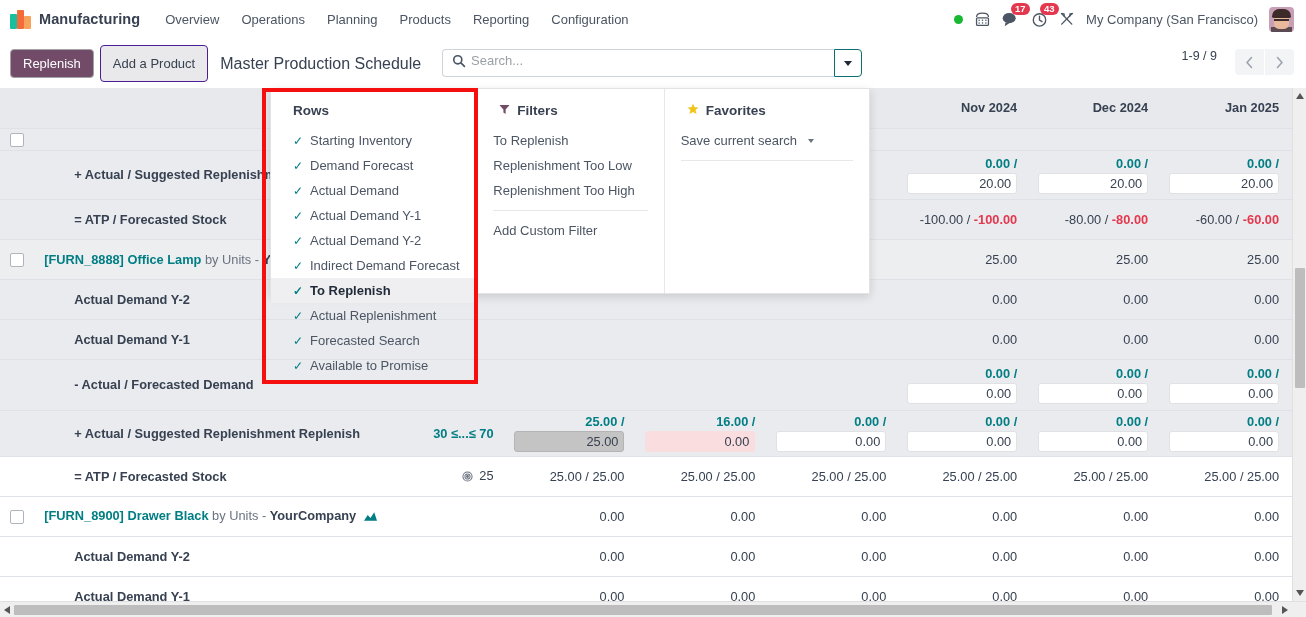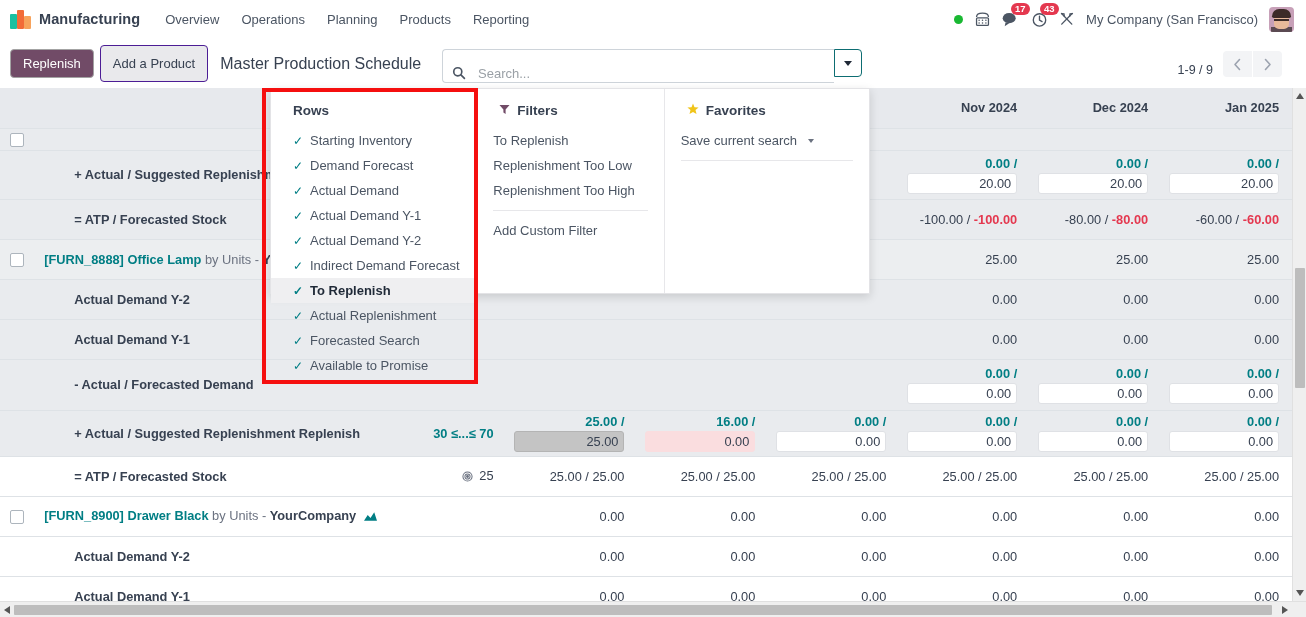--- a/index.html
+++ b/index.html
@@ -66,39 +66,39 @@
     margin-left: 6px; white-space: nowrap;
   }
   .view-title { font-size: 16px; color: #374151; margin-left: 12px; white-space: nowrap; }
 
   .searchbox {
     position: absolute; left: 442px; top: 49px; width: 420px; height: 28px;
     display: flex; align-items: stretch;
   }
   .search-field {
     flex: 1; border: 1px solid #ced4da; border-right: none;
-    border-radius: 4px 0 0 4px; display: flex; align-items: flex-start; gap: 12px;
-    padding: 16px 9px; background: #fff;
+    border-radius: 4px 0 0 4px; display: flex; align-items: flex-end; gap: 5px;
+    padding: 8px 9px; background: #fff;
   }
   .search-icon-wrap { color: #6b7280; display: flex; align-items: center; }
   .search-input {
     border: none; outline: none; flex: 1; font-size: 13px;
     font-family: "Liberation Sans", sans-serif; color: #374151; background: transparent;
   }
   .search-input::placeholder { color: #9aa0a6; }
   .search-toggle {
     width: 28px; border: 1px solid #0d6d72; border-radius: 0 4px 4px 0;
     background: #fff; display: flex; align-items: center; justify-content: center;
     cursor: pointer;
   }
   .caret-down { width:0;height:0;border-left:4.5px solid transparent;border-right:4.5px solid transparent;border-top:5.5px solid #1f2937; }
 
   .pager {
-    position: absolute; right: 24px; top: 49px; height: 28px;
-    display: flex; align-items: flex-end; gap: 10px;
+    position: absolute; right: 12px; top: 49px; height: 28px;
+    display: flex; align-items: flex-start; gap: 18px;
   }
   .pager-label { font-size: 12.5px; color: #374151; white-space: nowrap; }
   .pager-btns { display: flex; }
   .pager-btn {
     width: 29px; height: 26px; background: #f3f4f6; border: none;
     display: flex; align-items: center; justify-content: center;
     color: #9ca3af; cursor: pointer; font-size: 15px;
   }
   .pager-btn:first-child { border-radius: 4px 0 0 4px; margin-right: 1px; }
   .pager-btn:last-child { border-radius: 0 4px 4px 0; }
@@ -224,20 +224,21 @@
           <span class="b3"></span>
       </span>
       <span class="brand-name">Manufacturing</span>
     </div>
     <div class="nav-links">
       <div class="nav-link">Overview</div>
       <div class="nav-link">Operations</div>
       <div class="nav-link">Planning</div>
       <div class="nav-link">Products</div>
       <div class="nav-link">Reporting</div>
+      <div class="nav-link">Configuration</div>
     </div>
 
     <div class="nav-right">
       <span class="status-dot"></span>
 
       <span class="sys-icon" title="VoIP">
         <svg width="17" height="17" viewBox="0 0 20 20" fill="none" stroke="#4b5563" stroke-width="1.5">
           <path d="M3 7c0-3 3.2-4.5 7-4.5S17 4 17 7"></path>
           <rect x="3" y="8" width="14" height="9" rx="1.2"></rect>
           <path d="M6 11h0.01M10 11h0.01M14 11h0.01M6 14h0.01M10 14h0.01M14 14h0.01" stroke-width="1.8" stroke-linecap="round"></path>

